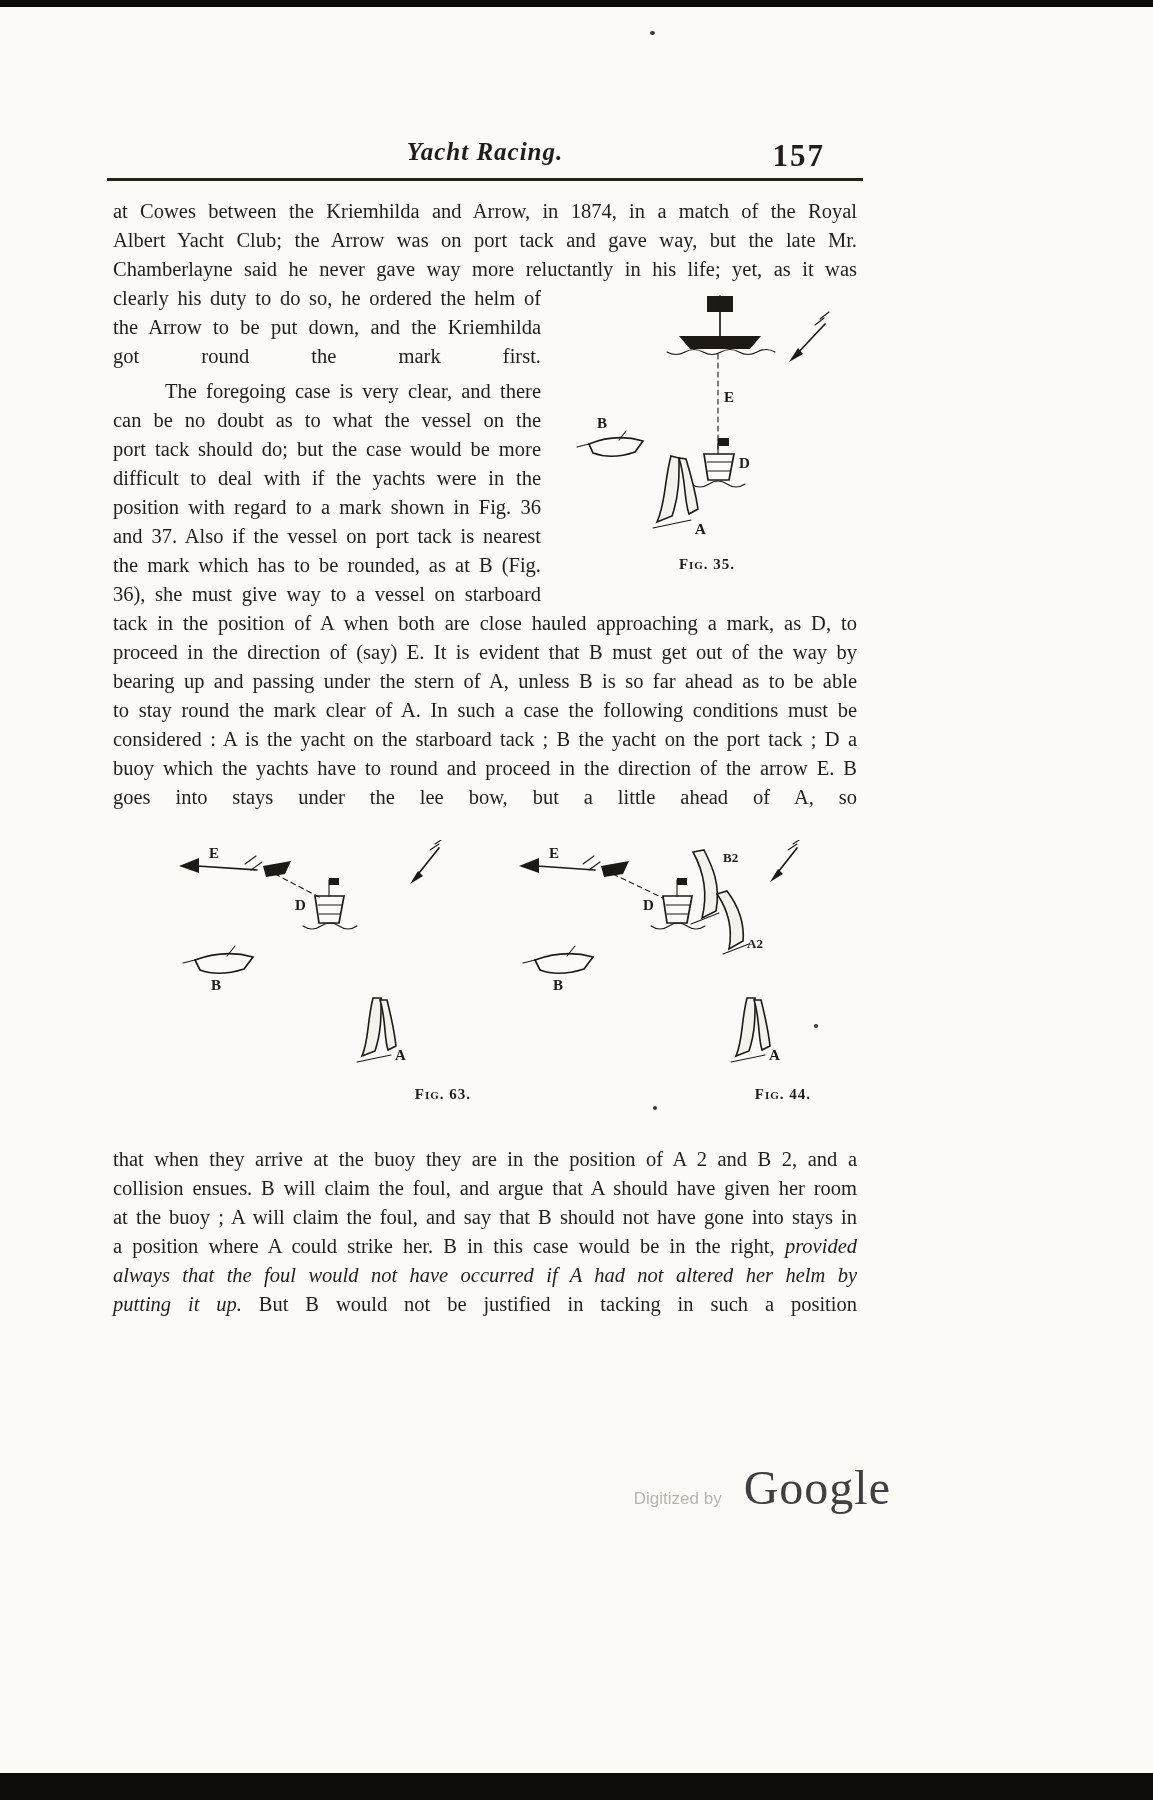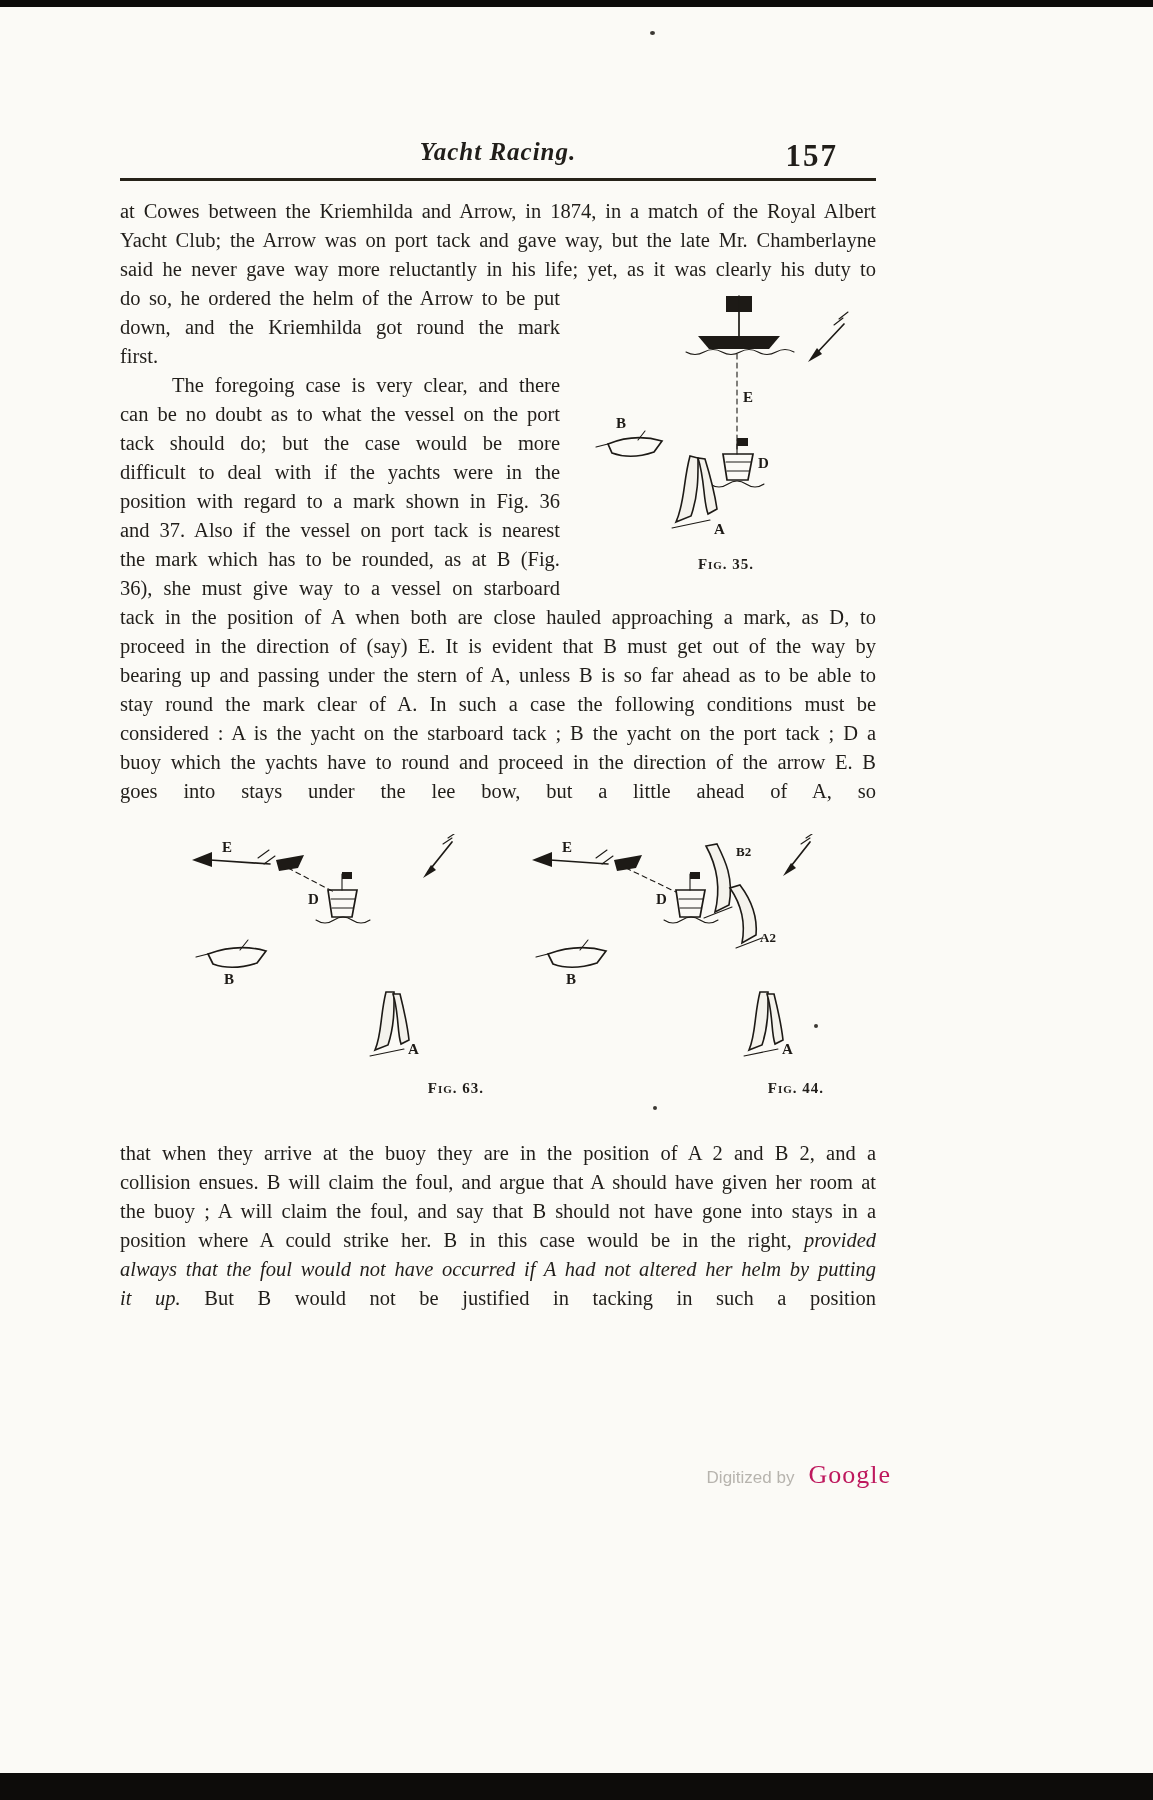--- a/index.html
+++ b/index.html
@@ -14,34 +14,34 @@
     background: #fbfaf6; overflow: hidden;
   }
   .bar { position: absolute; left: 0; width: 100%; background: #0d0c0a; }
   .bar-top { top: 0; height: 7px; }
   .bar-bottom { bottom: 0; height: 27px; }
   .speck { position: absolute; background: #3b3833; border-radius: 50%; }
   .speck-1 { left: 650px; top: 31px; width: 5px; height: 4px; }
   .speck-2 { left: 814px; top: 1024px; width: 4px; height: 4px; }
   .speck-3 { left: 653px; top: 1106px; width: 4px; height: 4px; }
 
-  .page { position: absolute; left: 120px; top: 138px; width: 756px; color: #211e1a; }
+  .page { position: absolute; left: 107px; top: 138px; width: 756px; color: #211e1a; }
   .pg-header { position: relative; height: 36px; }
   .pg-title {
     position: absolute; left: 50%; transform: translateX(-50%);
     font-style: italic; font-weight: 700; font-size: 25px; letter-spacing: 1px;
     white-space: nowrap;
   }
   .pg-number { position: absolute; right: 38px; top: 0; font-weight: 700; font-size: 31px; letter-spacing: 2px; }
   .rule { border-top: 3px solid #262219; margin: 4px 0 16px 0; }
 
   .bodytext {
     font-size: 20.5px; line-height: 29px; text-align: justify; word-spacing: 3px;
   }
-  .bodytext p { margin: 0; text-align-last: justify; }
+  .bodytext p { margin: 6px; text-align-last: justify; }
   .p2 { text-indent: 52px; }
   .p3 { margin-top: 42px !important; }
 
   .fig35 {
     float: right; width: 300px; margin: 2px 0 8px 16px;
     text-align: center; text-align-last: center; text-indent: 0;
     line-height: normal; word-spacing: normal;
   }
   .fig35 svg { display: block; margin: 0 auto; }
 
@@ -61,24 +61,24 @@
   svg .solid { fill: #1d1a16; stroke: none; }
   svg .sail { stroke: #1d1a16; fill: #f4f2ec; stroke-width: 1.6; }
   svg .lbl {
     font-family: "Liberation Serif", serif; font-weight: 700; font-size: 15px;
     fill: #1d1a16;
   }
   svg .lbl-sm { font-size: 13px; }
 
   .watermark {
     position: absolute; top: 1460px; right: 262px;
-    display: flex; align-items: baseline; gap: 14px;
+    display: flex; align-items: baseline; gap: 22px;
   }
   .watermark .dig { font-size: 17px; color: #b7b4ae; font-family: "Liberation Sans", sans-serif; }
-  .watermark .brand { font-size: 26px; color: #be185d; letter-spacing: 1px; font-family: "Liberation Serif", serif; }
+  .watermark .brand { font-size: 48px; color: #404040; letter-spacing: 1px; font-family: "Liberation Serif", serif; }
 </style>
 </head>
 <body>
 
 <div class="scan">
   <div class="bar bar-top"></div>
   <div class="speck speck-1"></div>
   <div class="speck speck-2"></div>
   <div class="speck speck-3"></div>
 

